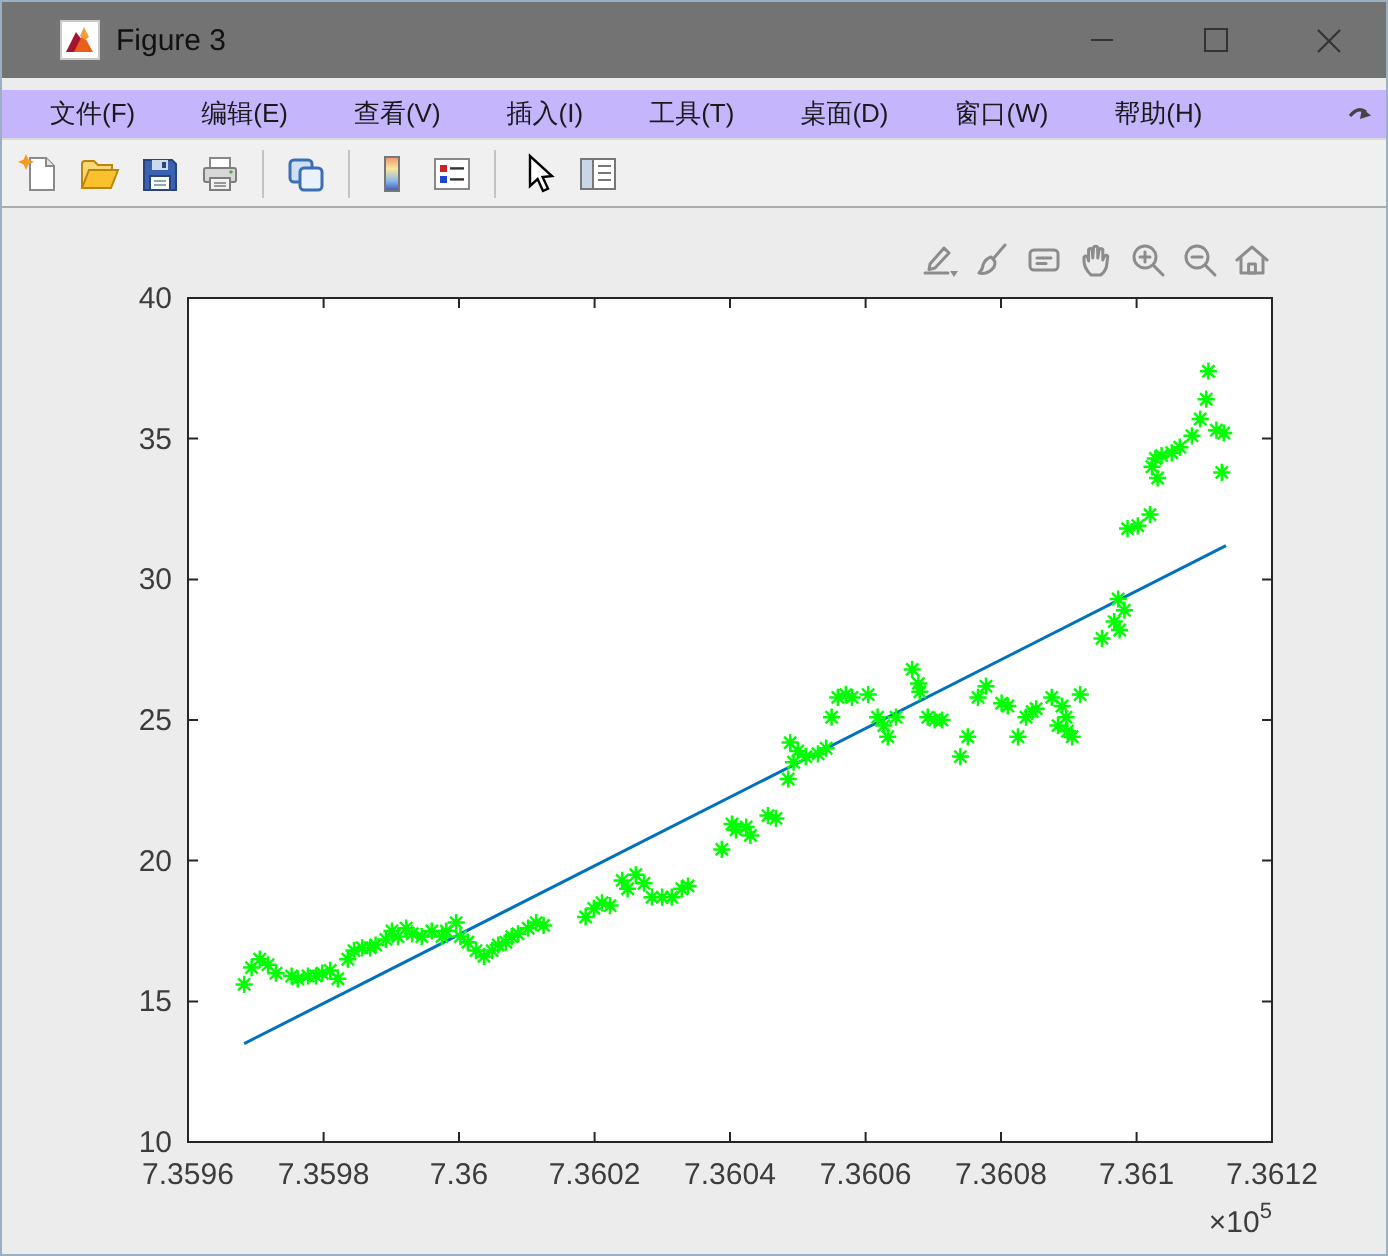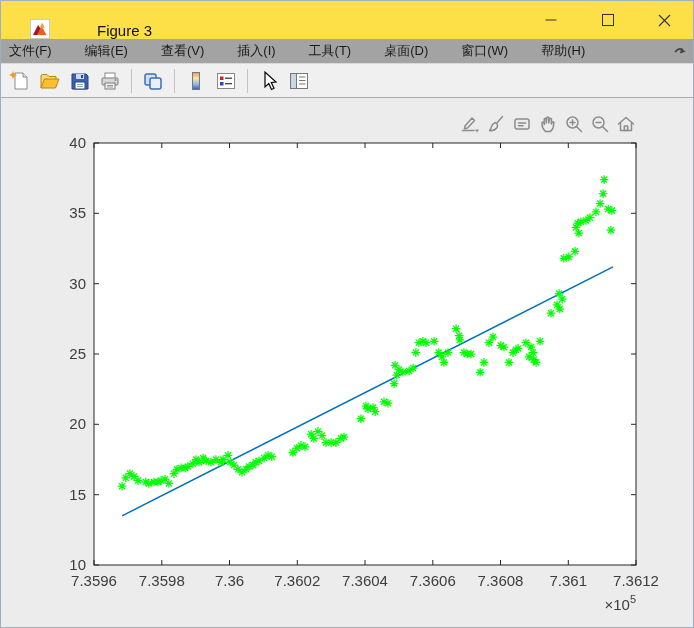--- a/index.html
+++ b/index.html
@@ -3,28 +3,28 @@
 <meta charset="utf-8">
 <style>
   html,body{margin:0;padding:0;background:#888;}
   *{box-sizing:border-box;}
   .window{
     width:694px;height:628px;background:#ececec;position:relative;
     font-family:"Liberation Sans","DejaVu Sans",sans-serif;
     border:1px solid #9bb0c4;overflow:hidden;
   }
   
-  .titlebar{height:38px;background:#fde047;display:flex;align-items:flex-end;position:relative;gap:39px;}
+  .titlebar{height:38px;background:#737373;display:flex;align-items:center;position:relative;}
   .app-icon{width:20px;height:20px;margin-left:29px;flex:0 0 auto;}
   .title-text{margin-left:8px;font-size:15px;color:#111;}
   .win-controls{position:absolute;right:0;top:0;height:38px;display:flex;}
   .win-btn{width:57px;height:38px;display:flex;align-items:center;justify-content:center;background:transparent;border:none;padding:0;}
   
-  .menubar{height:25px;background:#a3a3a3;display:flex;align-items:center;padding-left:0;
-           border-bottom:1px solid #d9d9d9;position:relative;}
+  .menubar{height:25px;background:#c4b5fd;display:flex;align-items:center;padding-left:16px;
+           border-bottom:1px solid #d9d9d9;position:relative;margin-top:6px;}
   .menu-item{font-size:13px;color:#1a1a1a;padding:3px 8px;margin-right:17px;white-space:nowrap;}
   .dock-arrow{position:absolute;right:6px;top:4px;width:14px;height:14px;}
   
   .toolbar{height:34px;background:#f0f0f0;border-bottom:1px solid #ababab;display:flex;align-items:center;padding-left:4px;}
   .tb-btn{width:28px;height:28px;display:flex;align-items:center;justify-content:center;background:transparent;border:none;padding:0;margin:0 1px;}
   .tb-sep{width:1px;height:24px;background:#c3c3c3;margin:0 6px;}
   
   .figure-area{position:relative;width:694px;height:530px;background:#ececec;}
   #plot-svg{position:absolute;left:0;top:0;}
   .tick{font-family:"Liberation Sans","DejaVu Sans",sans-serif;font-size:15px;fill:#3d3d3d;}

